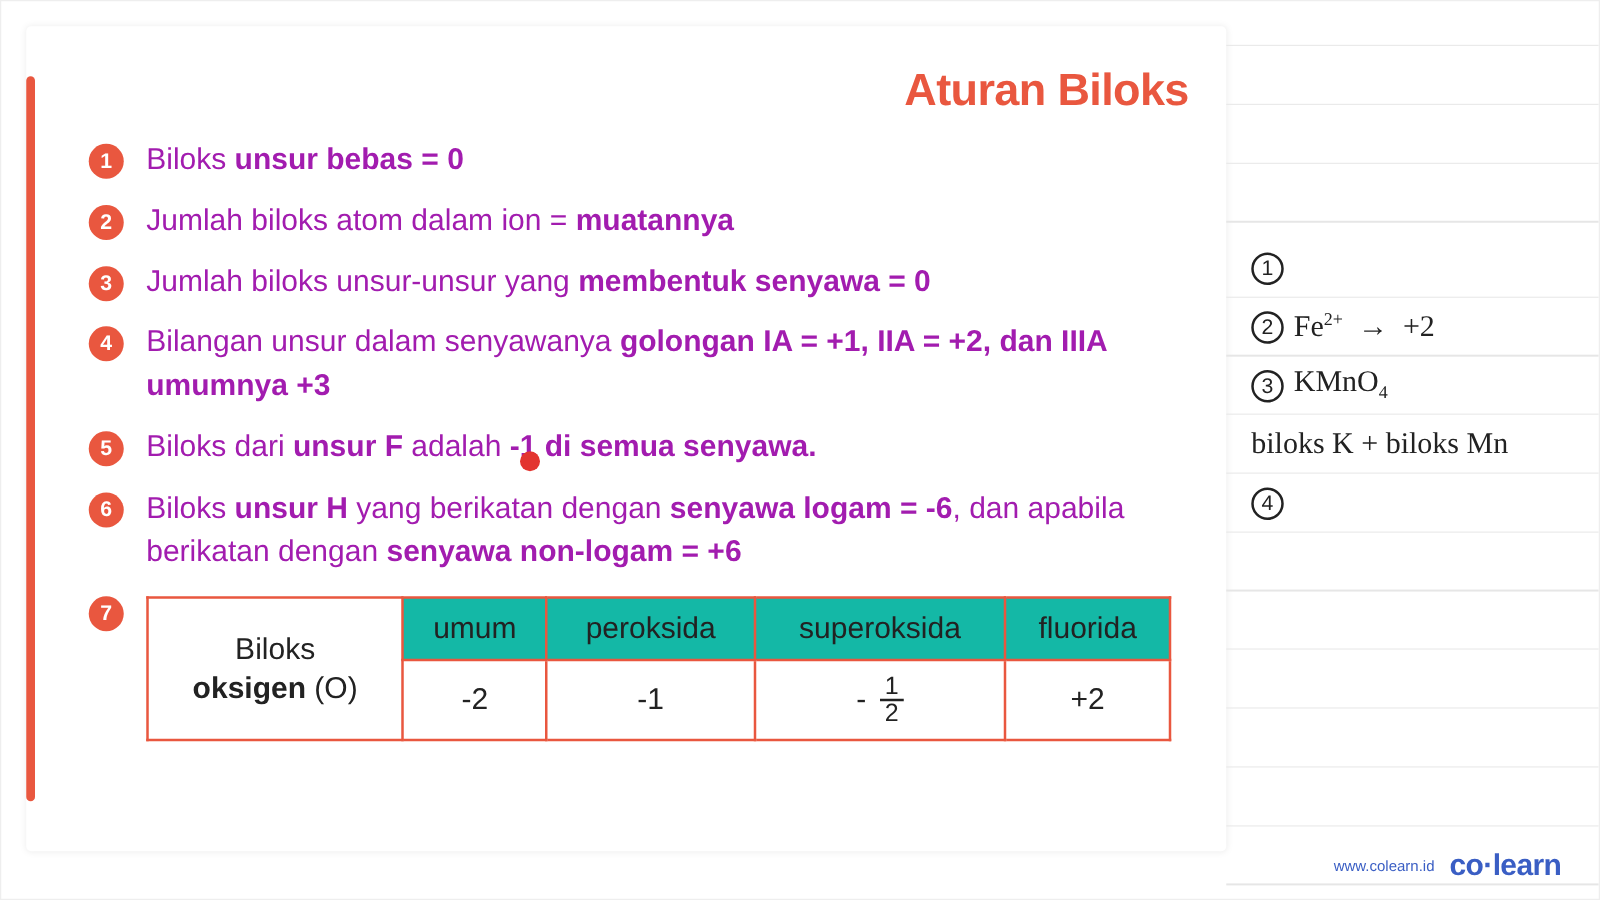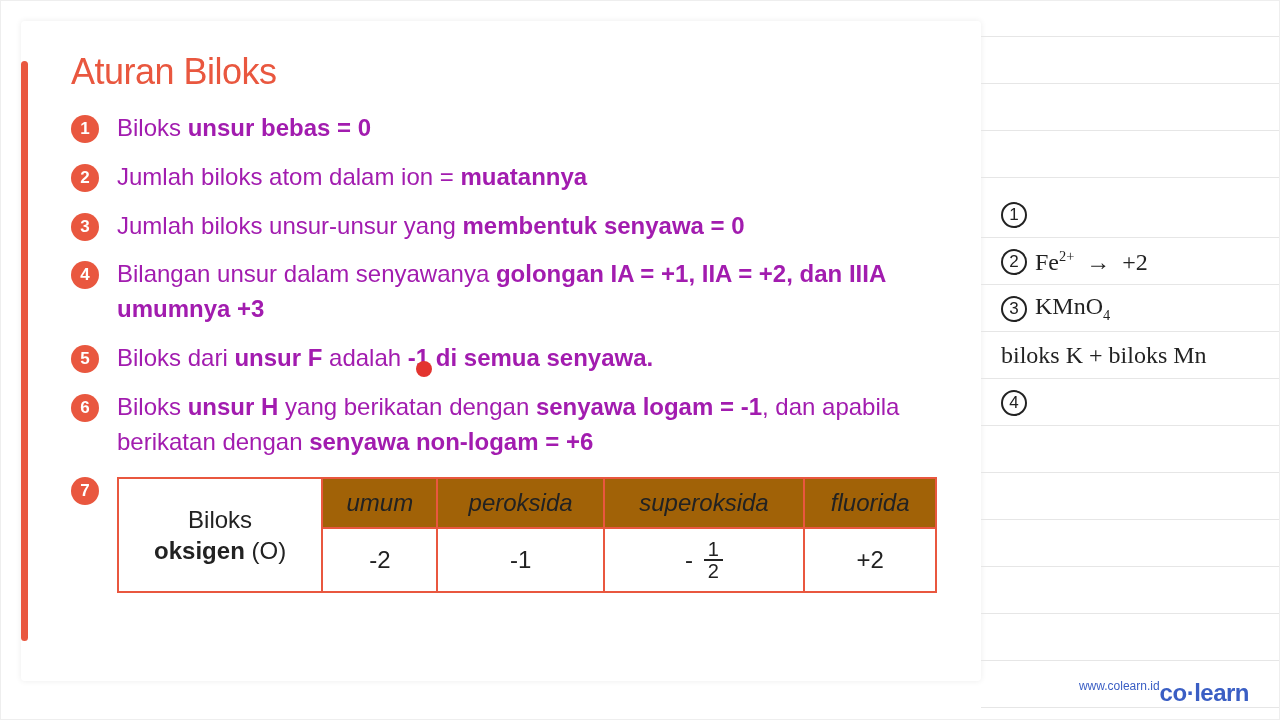--- a/index.html
+++ b/index.html
@@ -29,24 +29,25 @@
     content: "";
     position: absolute;
     left: 0; top: 40px; bottom: 40px;
     width: 7px;
     background: #e9573f;
     border-radius: 4px;
   }
   .title {
     color: #e9573f;
     font-size: 36px;
-    font-weight: 400;
+    font-weight: 700;
     margin-left: 30px;
     margin-bottom: 18px;
     letter-spacing: -0.5px;
+    text-align: right;
   }
   .rules { margin-left: 30px; }
   .rule {
     display: flex;
     align-items: flex-start;
     margin-bottom: 14px;
   }
   .num-badge {
     flex: 0 0 auto;
     width: 28px; height: 28px;
@@ -80,21 +81,21 @@
     margin-top: 4px;
     width: 820px;
   }
   .tbl td, .tbl th {
     border: 2px solid #e9573f;
     padding: 10px 8px;
     text-align: center;
     font-size: 24px;
     color: #222;
   }
-  .tbl th { background: #a16207; font-weight: 400; font-style: italic; }
+  .tbl th { background: #14b8a6; font-weight: 400; }
   .tbl .rowhead {
     background: #fff;
     font-size: 24px;
     line-height: 1.3;
   }
   .frac {
     display: inline-flex;
     flex-direction: column;
     align-items: center;
     vertical-align: middle;
@@ -135,21 +136,22 @@
     margin-right: 8px;
     font-family: Arial, sans-serif;
   }
   .sub { font-size: 0.6em; vertical-align: sub; }
   .sup { font-size: 0.6em; vertical-align: super; }
 
   .footer {
     position: absolute;
     right: 30px; bottom: 12px;
     display: flex;
-    align-items: flex-start;
+    align-items: center;
+    gap: 12px;
     color: #3a5ec4;
   }
   .footer .url { font-size: 12px; }
   .footer .brand { font-size: 24px; font-weight: 700; letter-spacing: -0.5px; }
   .footer .brand .dot { color: #3a5ec4; }
 </style>
 </head>
 <body>
 
 <div class="page">
@@ -174,21 +176,21 @@
         <div class="rule">
           <div class="num-badge">4</div>
           <div class="rule-text">Bilangan unsur dalam senyawanya <b>golongan IA = +1, IIA = +2, dan IIIA umumnya +3</b></div>
         </div>
         <div class="rule">
           <div class="num-badge">5</div>
           <div class="rule-text">Biloks dari <b>unsur F</b> adalah <b>-1 di semua senyawa.</b></div>
         </div>
         <div class="rule">
           <div class="num-badge">6</div>
-          <div class="rule-text">Biloks <b>unsur H</b> yang berikatan dengan <b>senyawa logam = -1</b>, dan apabila berikatan dengan <b>senyawa non-logam = +6</b></div>
+          <div class="rule-text">Biloks <b>unsur H</b> yang berikatan dengan <b>senyawa logam = -6</b>, dan apabila berikatan dengan <b>senyawa non-logam = +6</b></div>
         </div>
       </div>
 
     <div class="rule" style="margin-left:30px;">
       <div class="num-badge">7</div>
       <table class="tbl">
         <tbody>
             <tr>
           <td class="rowhead" rowspan="2">Biloks<br><b>oksigen</b> (O)</td>
           <th>umum</th>

